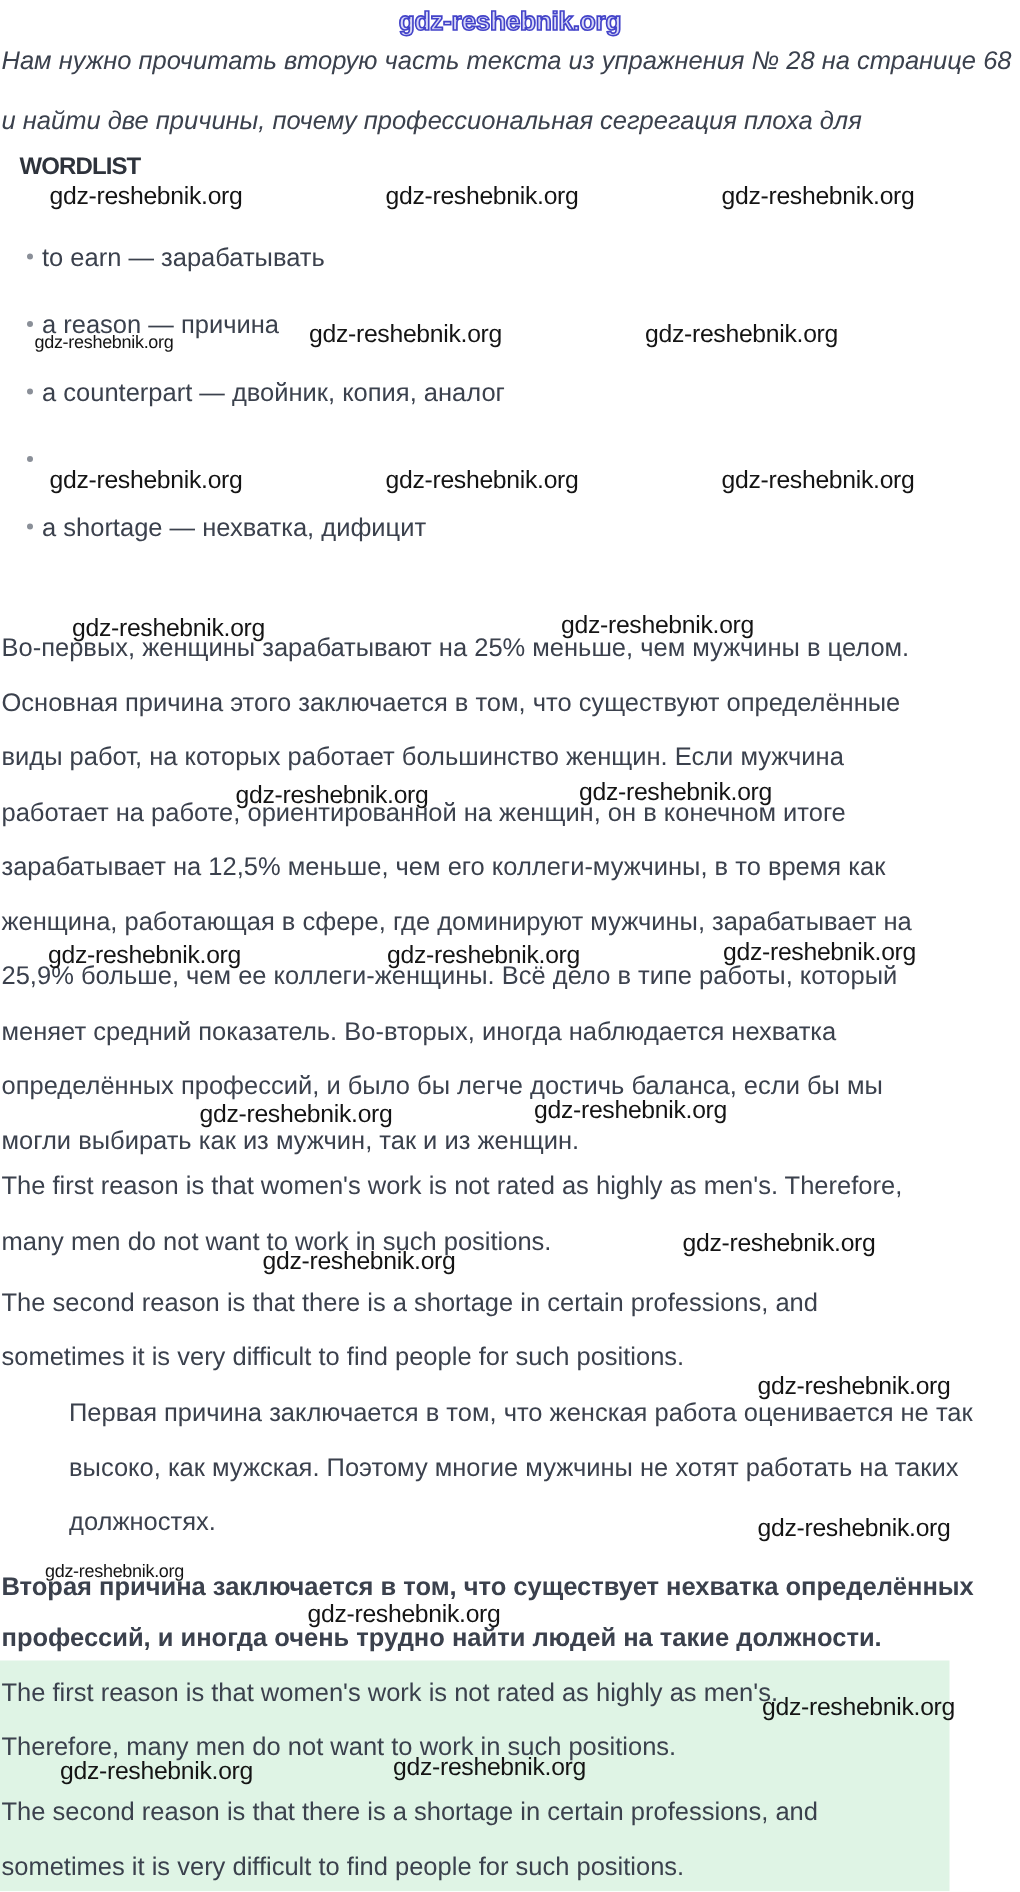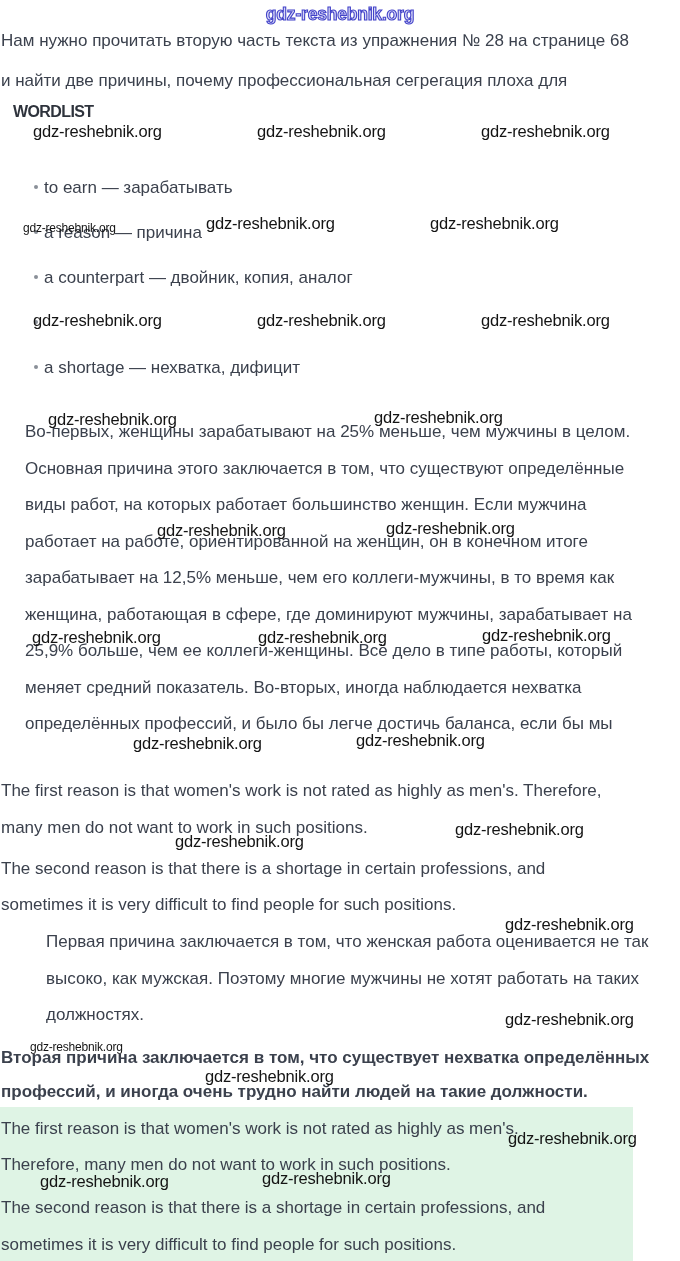--- a/index.html
+++ b/index.html
@@ -3,27 +3,27 @@
 <meta charset="utf-8">
 <style>
   html,body { margin:0; padding:0; background:#ffffff; }
   .page {
     position:relative; width:680px; height:1261px; overflow:hidden;
     background:#ffffff; color:#3b414d;
     font-family:"Liberation Sans", sans-serif;
   }
   .block { position:absolute; left:1px; font-size:17px; }
   .ln { white-space:nowrap; }
-  .intro { line-height:40px; }
+  .intro { line-height:40px;font-style:italic; }
   .para { line-height:36.5px; }
   .wordlist-heading {
     position:absolute; left:0; margin:0; font-size:16px; font-weight:700;
     letter-spacing:-0.6px; color:#2e333c; white-space:nowrap;
   }
-  .wordlist { position:absolute; left:0; margin:16px; padding:0; list-style:none; }
+  .wordlist { position:absolute; left:0; margin:0; padding:0; list-style:none; }
   .wl-item { height:22px; line-height:22px; margin-bottom:23px; font-size:17px; white-space:nowrap; }
   .bullet {
     display:inline-block; width:4px; height:4px; border-radius:50%;
     background:#8a8f98; margin:0 6px 3px 18px; vertical-align:middle;
   }
   .wm {
     position:absolute; font-size:16.5px; line-height:20px; color:#141414;
     white-space:nowrap; letter-spacing:-0.2px;
   }
   .wm-small { font-size:12px; line-height:14px; }
@@ -46,30 +46,31 @@
 
   <h2 class="wordlist-heading" style="top:103px;padding-left:13px;">WORDLIST</h2>
   <ul class="wordlist" style="top:161px;">
     <li class="wl-item"><span class="bullet"></span><span>to earn — зарабатывать</span></li>
     <li class="wl-item"><span class="bullet"></span><span>a reason — причина</span></li>
     <li class="wl-item"><span class="bullet"></span><span>a counterpart — двойник, копия, аналог</span></li>
     <li class="wl-item"><span class="bullet"></span></li>
     <li class="wl-item"><span class="bullet"></span><span>a shortage — нехватка, дифицит</span></li>
   </ul>
 
-  <div class="block para" style="top:414px;padding-left:24px;">
+  <div class="block para" style="top:414px;">
     <div class="ln">Во-первых, женщины зарабатывают на 25% меньше, чем мужчины в целом.</div>
     <div class="ln">Основная причина этого заключается в том, что существуют определённые</div>
     <div class="ln">виды работ, на которых работает большинство женщин. Если мужчина</div>
     <div class="ln">работает на работе, ориентированной на женщин, он в конечном итоге</div>
     <div class="ln">зарабатывает на 12,5% меньше, чем его коллеги-мужчины, в то время как</div>
     <div class="ln">женщина, работающая в сфере, где доминируют мужчины, зарабатывает на</div>
     <div class="ln">25,9% больше, чем ее коллеги-женщины. Всё дело в типе работы, который</div>
     <div class="ln">меняет средний показатель. Во-вторых, иногда наблюдается нехватка</div>
     <div class="ln">определённых профессий, и было бы легче достичь баланса, если бы мы</div>
+    <div class="ln">могли выбирать как из мужчин, так и из женщин.</div>
   </div>
 
   <div class="block para" style="top:772px; line-height:37px;">
     <div class="ln">The first reason is that women's work is not rated as highly as men's. Therefore,</div>
     <div class="ln">many men do not want to work in such positions.</div>
   </div>
   <div class="block para" style="top:851px; line-height:36px;">
     <div class="ln">The second reason is that there is a shortage in certain professions, and</div>
     <div class="ln">sometimes it is very difficult to find people for such positions.</div>
   </div>

